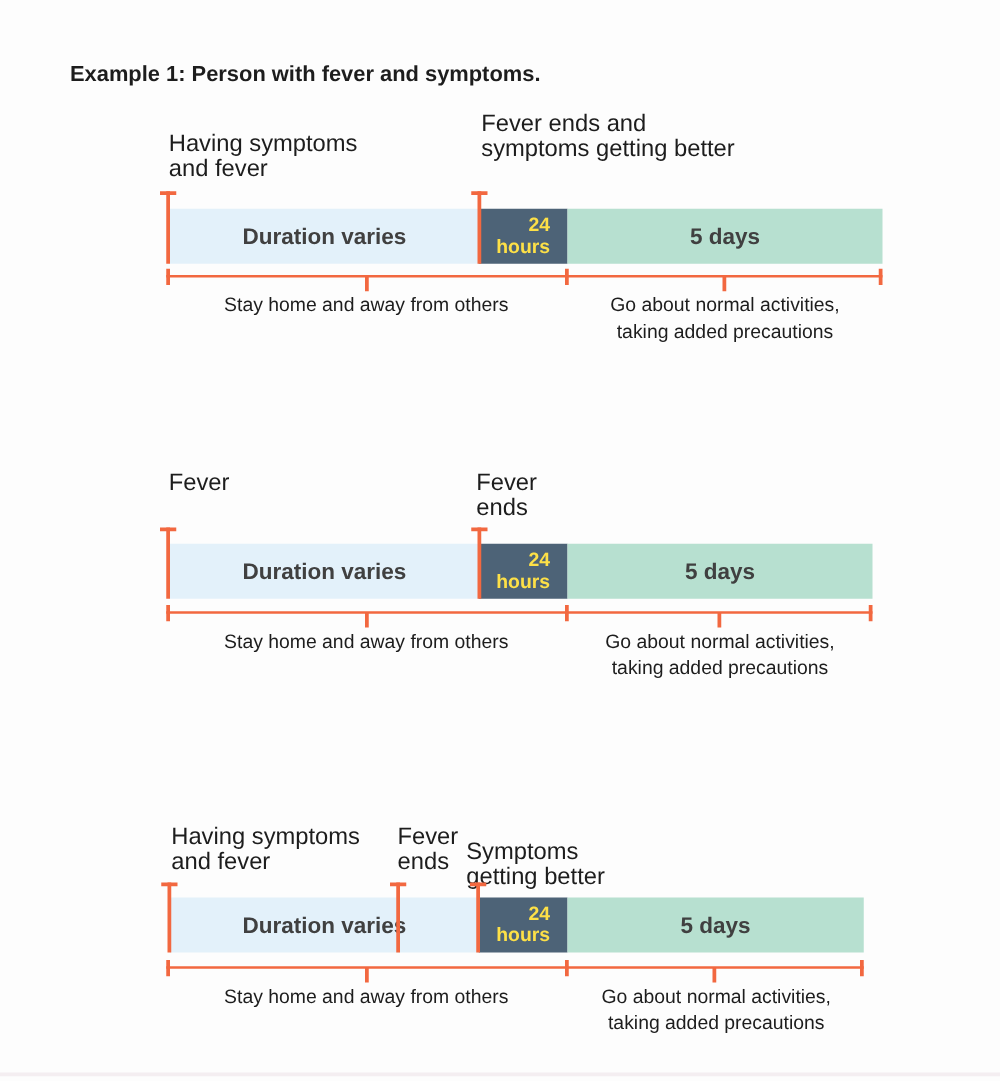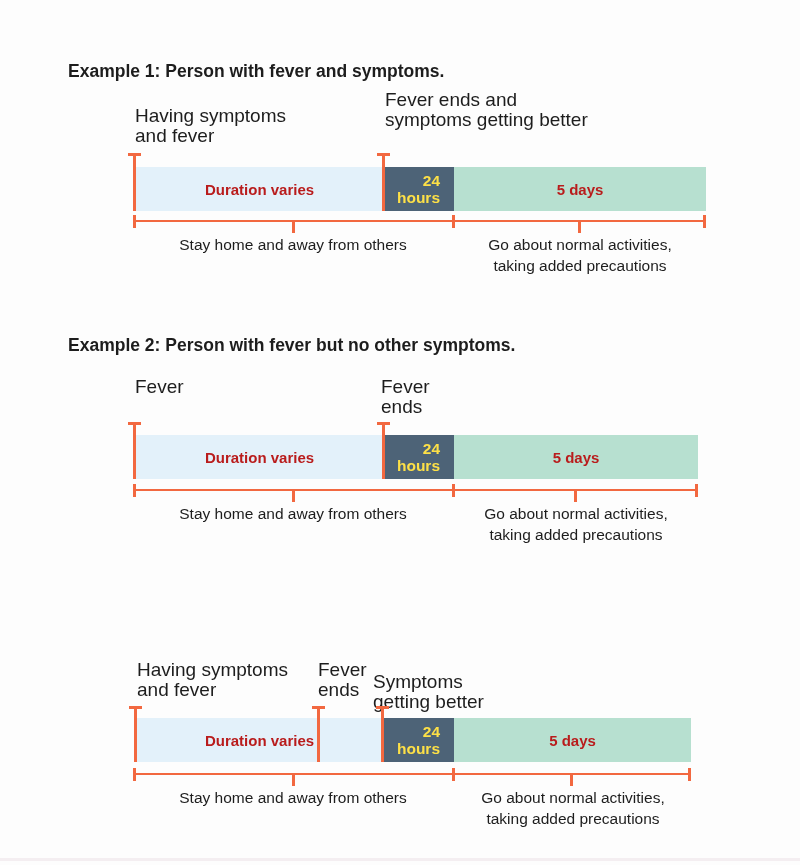--- a/index.html
+++ b/index.html
@@ -6,36 +6,36 @@
   body{
     width:800px;height:865px;
     background:var(--page-bg,#fdfdfd);
     font-family:"Liberation Sans",sans-serif;
     color:var(--text-dark,#1d1d1d);
     overflow:hidden;
   }
   .stage{position:relative;width:800px;height:865px;}
   .example{position:absolute;left:0;width:800px;}
   .title{
-    position:absolute;left:52px;top:0;margin:16px;
+    position:absolute;left:52px;top:0;margin:4px;
     font-size:17.5px;font-weight:700;line-height:22px;
     color:var(--text-dark,#1d1d1d);white-space:pre-line;letter-spacing:0;
   }
   .event-label{
     position:absolute;font-size:19px;line-height:20px;
     white-space:pre-line;color:var(--text-dark,#1d1d1d);
   }
   .tick{position:absolute;width:3px;background:var(--marker-orange,#f26840);z-index:3;}
   .tick .cap{position:absolute;top:0;left:-5px;width:13px;height:3px;background:var(--marker-orange,#f26840);}
   .bar{position:absolute;height:44px;display:flex;z-index:1;}
   .seg{display:flex;align-items:center;justify-content:center;height:100%;}
   .seg-duration{background:var(--duration-fill,#e3f1fa);}
   .seg-hours{background:var(--hours-fill,#4d6377);}
   .seg-days{background:var(--days-fill,#b7e0d0);}
-  .seg-label{font-size:15px;font-weight:700;color:#b91c1c;}
+  .seg-label{font-size:18px;font-weight:700;color:#404040;}
   .seg-hours .seg-label{
     font-size:15.5px;color:#fde047;text-align:right;
     line-height:17px;white-space:pre-line;
   }
   .bline{position:absolute;height:2px;background:var(--marker-orange,#f26840);z-index:2;}
   .btick{position:absolute;width:3px;height:13px;background:var(--marker-orange,#f26840);z-index:2;}
   .bmid{position:absolute;width:3px;height:12px;background:var(--marker-orange,#f26840);z-index:2;}
   .below-label{
     position:absolute;font-size:15.5px;line-height:21px;text-align:center;
     white-space:pre-line;color:var(--text-dark,#1d1d1d);
@@ -81,21 +81,20 @@
     <div class="btick" style="left:703px;top:171px;"></div>
     <div class="bmid" style="left:292px;top:177px;"></div>
     <div class="bmid" style="left:578px;top:177px;"></div>
 
     <div class="below-label" style="left:163px;top:190px;width:260px;">Stay home and away from others</div>
     <div class="below-label" style="left:450px;top:190px;width:260px;">Go about normal activities,
 taking added precautions</div>
   </section>
 
   <section class="example" style="top:318px;height:250px;">
-    <h2 class="title">Example 2: Person with fever but no other symptoms.</h2>
 
     <div class="event-label" style="left:135px;top:59px;">Fever</div>
     <div class="event-label" style="left:381px;top:59px;">Fever
 ends</div>
 
     <div class="tick" style="left:133px;top:104px;height:57px;">
         <span class="cap"></span>
       </div>
     <div class="tick" style="left:382px;top:104px;height:57px;">
         <span class="cap"></span>

